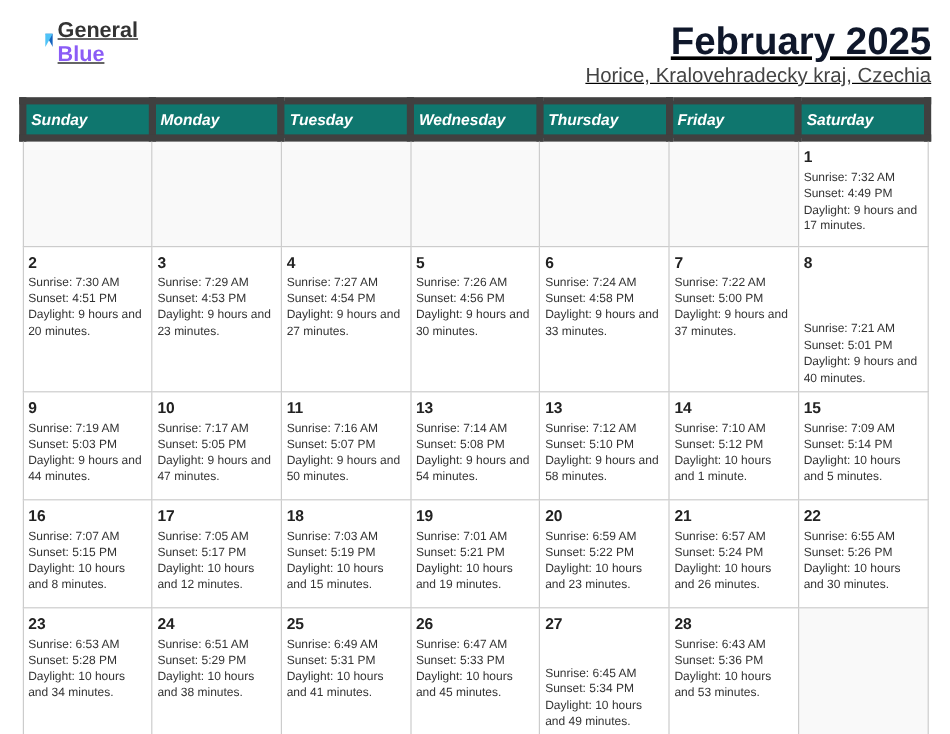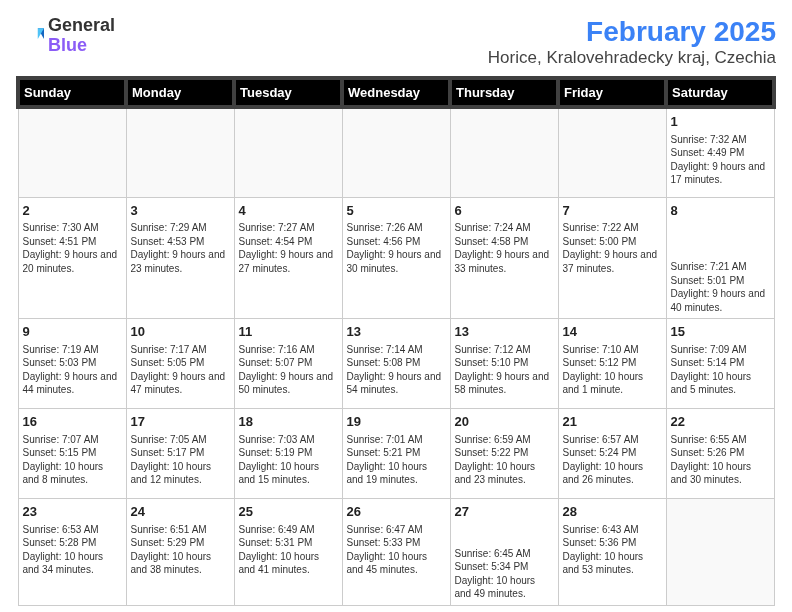--- a/index.html
+++ b/index.html
@@ -8,20 +8,21 @@
       background: #fff;
       width: 792px;
       min-height: 612px;
       padding: 16px;
     }
     .header-area {
       display: flex;
       justify-content: space-between;
       align-items: flex-start;
       margin-bottom: 8px;
+      text-decoration: underline;
     }
     .logo {
       display: flex;
       align-items: center;
       gap: 4px;
     }
     .logo-text {
       font-size: 18px;
       font-weight: bold;
       line-height: 1.1;
@@ -29,41 +30,42 @@
     .logo-general { color: #333; }
     .logo-blue { color: #8b5cf6; }
     .logo-icon {
       width: 28px;
       height: 28px;
     }
     .title-area {
       text-align: right;
     }
     .cal-title {
-      font-size: 28px;
+      font-size: 32px;
       font-weight: bold;
-      color: #3b82f6;
+      color: #0f172a;
     }
     .cal-subtitle {
       font-size: 17px;
       color: #444;
     }
     table {
       width: 100%;
       border-collapse: collapse;
       font-size: 11px;
     }
     thead tr th {
-      background-color: #000000;
+      background-color: #0f766e;
       color: #fff;
       padding: 5px 4px;
       text-align: left;
       font-size: 13px;
       font-weight: bold;
-      border: 4px solid #404040;
+      border: 6px solid #404040;
+      font-style: italic;
     }
     tbody tr td {
       border: 1px solid #ccc;
       vertical-align: top;
       padding: 4px;
       height: 90px;
       width: calc(100% / 7);
       color: #333;
       line-height: 1.35;
     }

